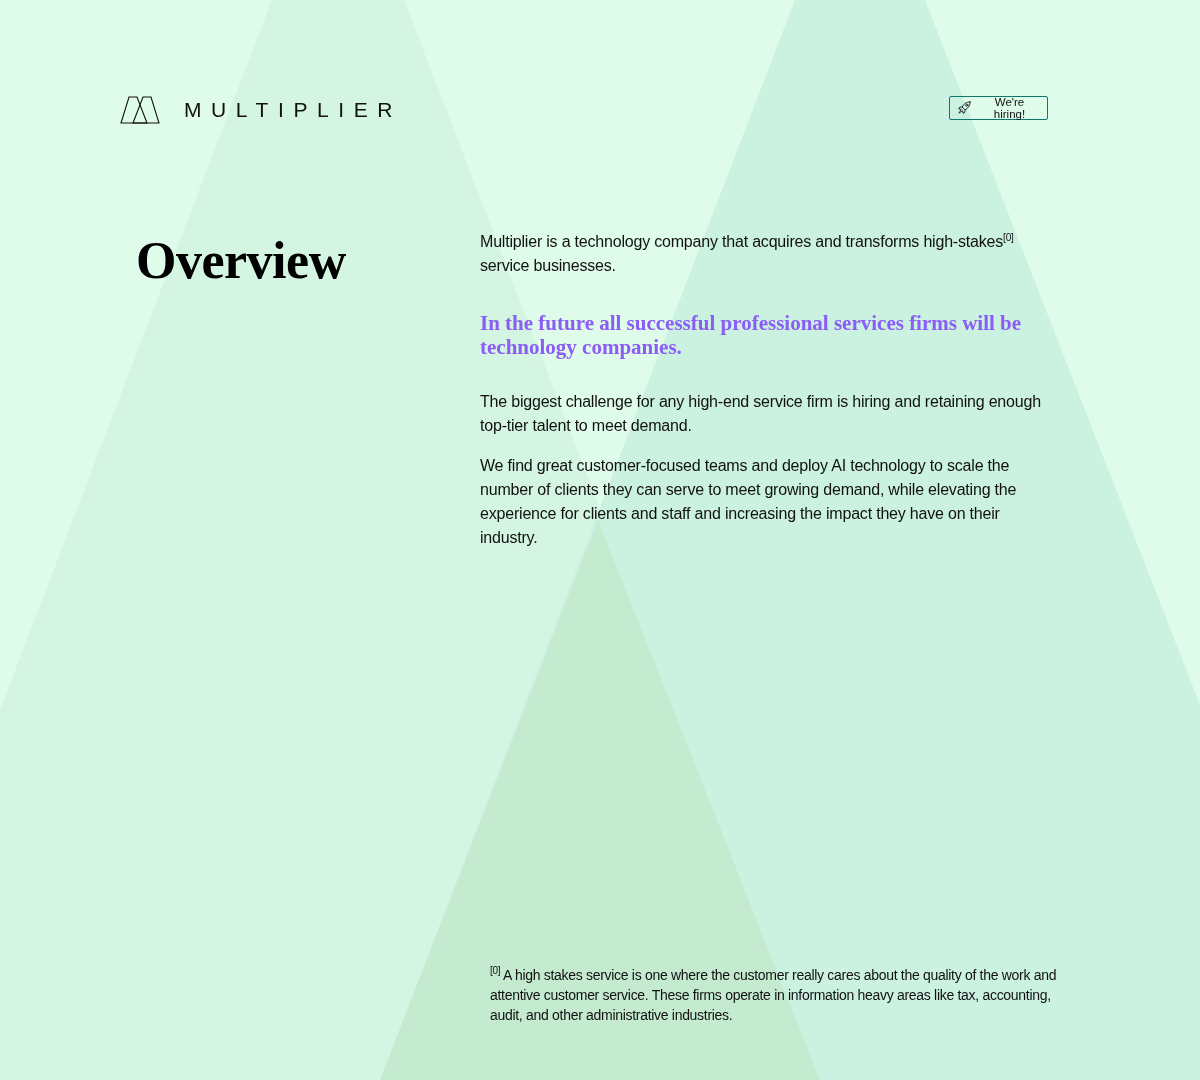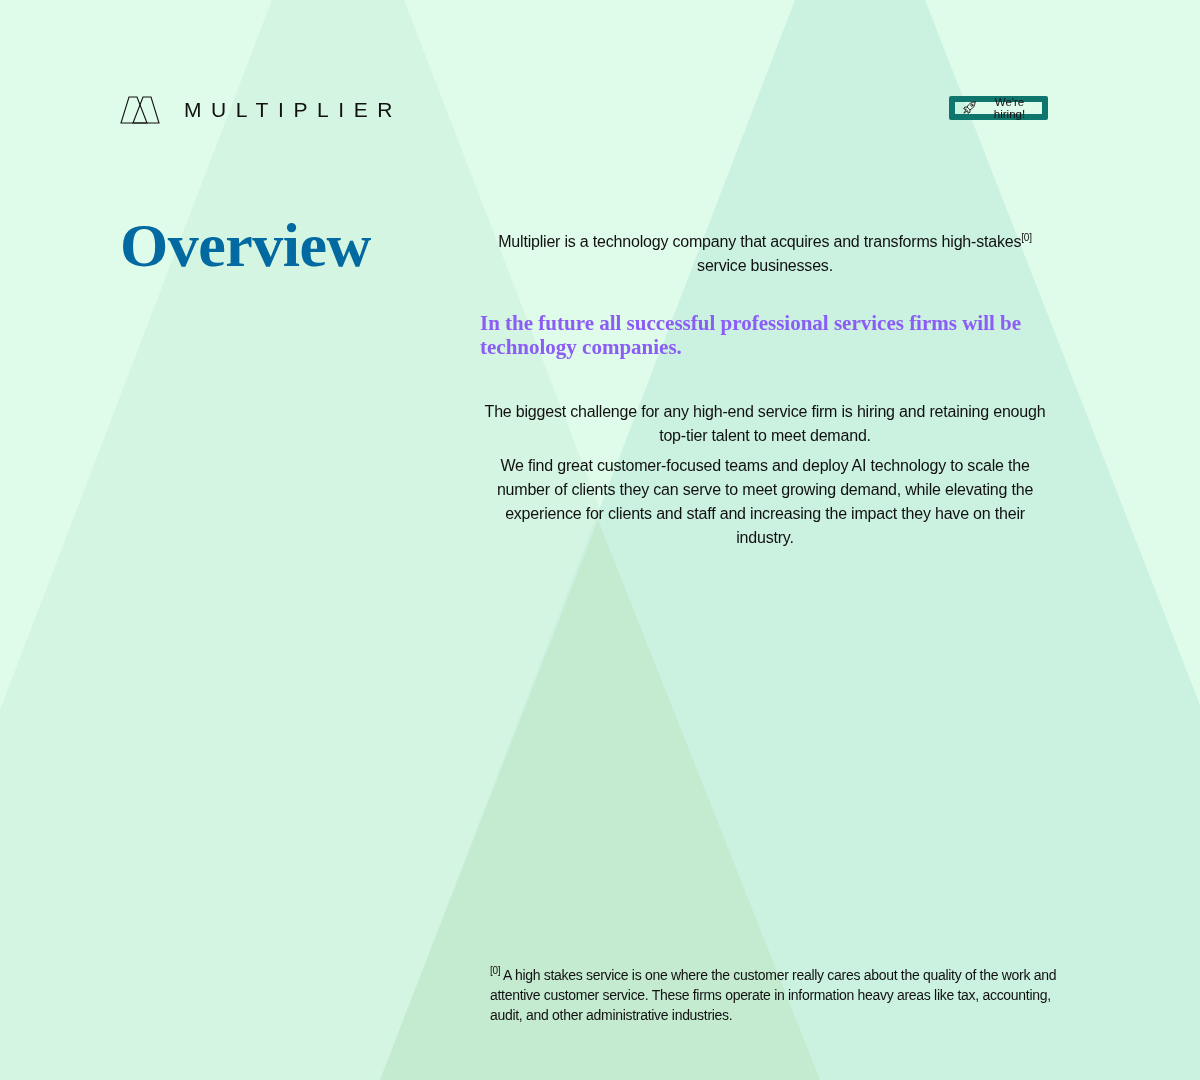--- a/index.html
+++ b/index.html
@@ -14,41 +14,41 @@
 
   .logo { position: absolute; left: 120px; top: 96px; display: flex; align-items: center; }
   .logo svg { width: 40px; height: 28px; display: block; }
   .logo-text {
     margin-left: 24px; font-size: 21px; letter-spacing: 9.6px; font-weight: 400;
     color: #111; line-height: 28px;
   }
 
   .hiring {
     position: absolute; left: 949px; top: 96px; width: 99px; height: 24px; box-sizing: border-box;
-    border: 6px solid #0f766e; border-radius: 2px; background: transparent;
+    border: 1px solid #0f766e; border-radius: 2px; background: transparent;
     display: flex; align-items: center; justify-content: flex-start; padding-left: 7px;
     font-size: 11.5px; color: #111; cursor: pointer;
   }
   .hiring svg { width: 15px; height: 15px; margin-right: 6px; }
 
   .title {
-    position: absolute; left: 120px; top: 200px; margin: 0;
-    font-family: "Liberation Serif", serif; font-weight: 700; font-size: 62px;
-    color: #0369a1; line-height: 90px; letter-spacing: -0.5px;
+    position: absolute; left: 120px; top: 200px; margin: 16px;
+    font-family: "Liberation Serif", serif; font-weight: 700; font-size: 52px;
+    color: #000000; line-height: 90px; letter-spacing: -0.5px;
   }
 
   .col { position: absolute; left: 480px; width: 570px; }
-  .p { font-size: 16px; line-height: 24px; margin: 0; letter-spacing: -0.2px; color: #111; text-align: center; }
+  .p { font-size: 16px; line-height: 24px; margin: 0; letter-spacing: -0.2px; color: #111; }
   .p sup, .fn sup { font-size: 10px; line-height: 0; vertical-align: 6px; }
   .lead { top: 230px; }
   .quote {
     top: 311px; font-family: "Liberation Serif", serif; font-weight: 700;
     font-size: 21px; line-height: 24px; margin: 0; color: #8b5cf6;
   }
-  .p1 { top: 400px; }
+  .p1 { top: 390px; }
   .p2 { top: 454px; }
   .fn { top: 955px; font-size: 14px; line-height: 20px; margin: 10px; letter-spacing: -0.3px; color: #111; }
 </style>
 </head>
 <body>
 
 <svg class="bg" viewBox="0 0 1200 1080" preserveAspectRatio="none">
   <polygon points="272,0 404,0 820,1080 0,1080 0,710" fill="#d4f5e1"></polygon>
   <polygon points="795,0 925,0 1200,705 1200,1080 380,1080" fill="#cbf1e1"></polygon>
   <polygon points="598,520 820,1080 380,1080" fill="#c4ead0"></polygon>

